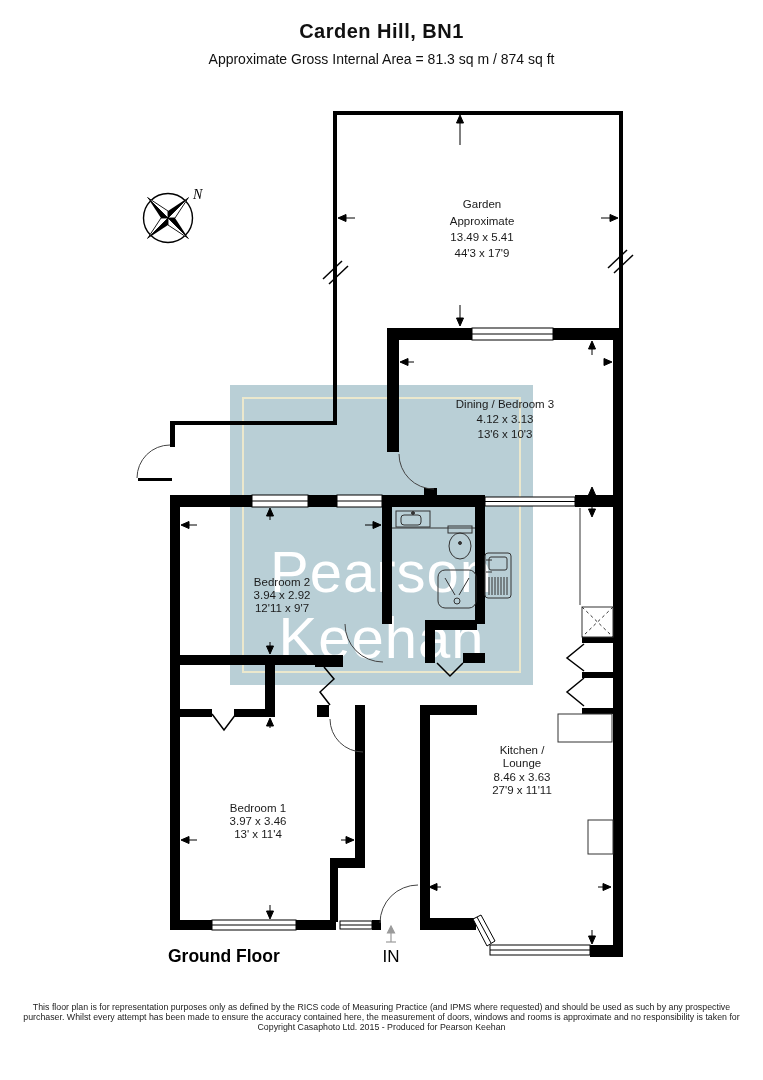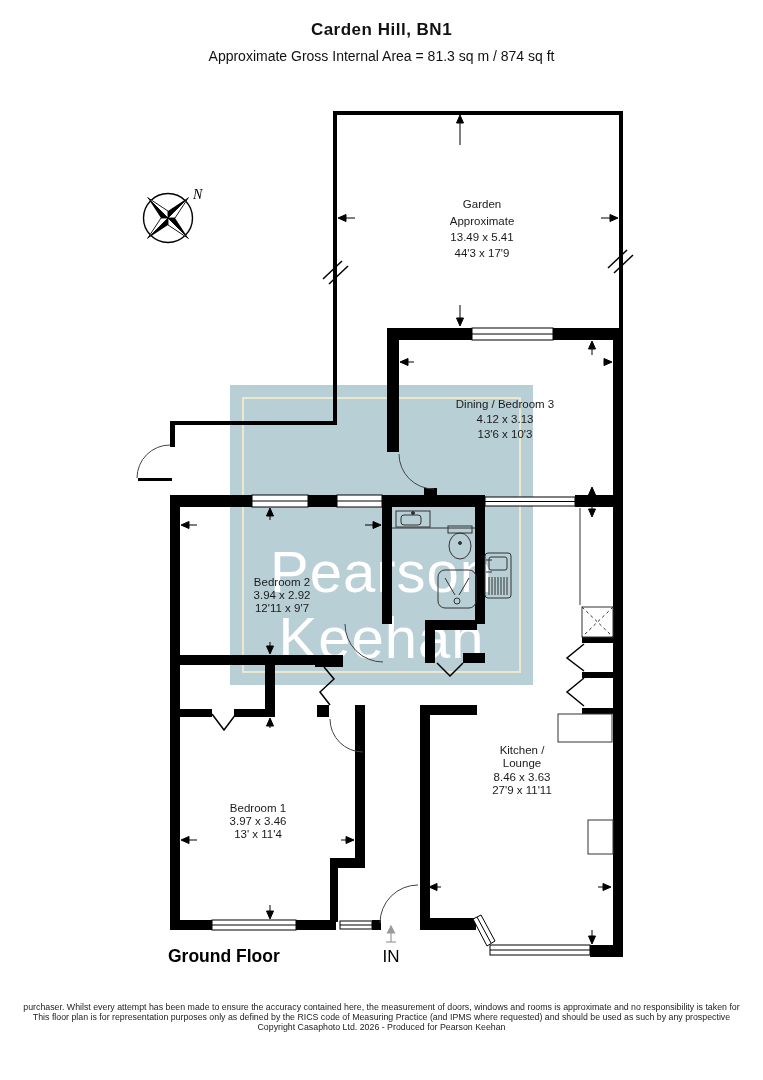--- a/index.html
+++ b/index.html
@@ -1,19 +1,19 @@
 <!DOCTYPE html>
 <html><head>
 <meta charset="utf-8">
 <style>
   html,body{margin:0;padding:0;background:#fff;}
   .page{position:relative;width:763px;height:1080px;background:#fff;overflow:hidden;
         font-family:"Liberation Sans",sans-serif;color:#111;}
   .header{position:absolute;top:0;left:0;width:763px;text-align:center;}
-  .title{margin-top:20px;font-size:17px;font-weight:bold;letter-spacing:.5px;}
+  .title{margin-top:20px;font-size:20px;font-weight:bold;letter-spacing:.5px;}
   .subtitle{margin-top:8px;font-size:14px;}
   .watermark{position:absolute;left:230px;top:385px;width:303px;height:300px;background:#b9cfd6;}
   .watermark .inner-border{position:absolute;left:12px;top:12px;right:12px;bottom:12px;
         border:2px solid #ebe8cd;}
   .watermark .wm-text{position:absolute;left:0;width:100%;text-align:center;color:#fff;
         font-size:58px;line-height:58px;font-weight:400;letter-spacing:1px;}
   .wm1{top:158px;}
   .wm2{top:224px;}
   svg.plan{position:absolute;left:0;top:0;}
   .room-label{font-size:11.5px;fill:#1a1a1a;text-anchor:middle;}
@@ -274,18 +274,18 @@
         <text class="room-label" x="258" y="825">3.97 x 3.46</text>
         <text class="room-label" x="258" y="838">13' x 11'4</text>
       </g>
     </g>
 
     <text class="big-label" x="168" y="962">Ground Floor</text>
     <text class="in-label" x="391" y="962">IN</text>
   </svg>
 
   <div class="footer">
+    <div>This floor plan is for representation purposes only as defined by the RICS code of Measuring Practice (and IPMS where requested) and should be used as such by any prospective</div>
     <div>purchaser. Whilst every attempt has been made to ensure the accuracy contained here, the measurement of doors, windows and rooms is approximate and no responsibility is taken for</div>
-    <div>This floor plan is for representation purposes only as defined by the RICS code of Measuring Practice (and IPMS where requested) and should be used as such by any prospective</div>
-    <div>Copyright Casaphoto Ltd. 2026 - Produced for Pearson Keehan</div>
+    <div>Copyright Casaphoto Ltd. 2015 - Produced for Pearson Keehan</div>
   </div>
 
 </div>
 
 </body></html>

